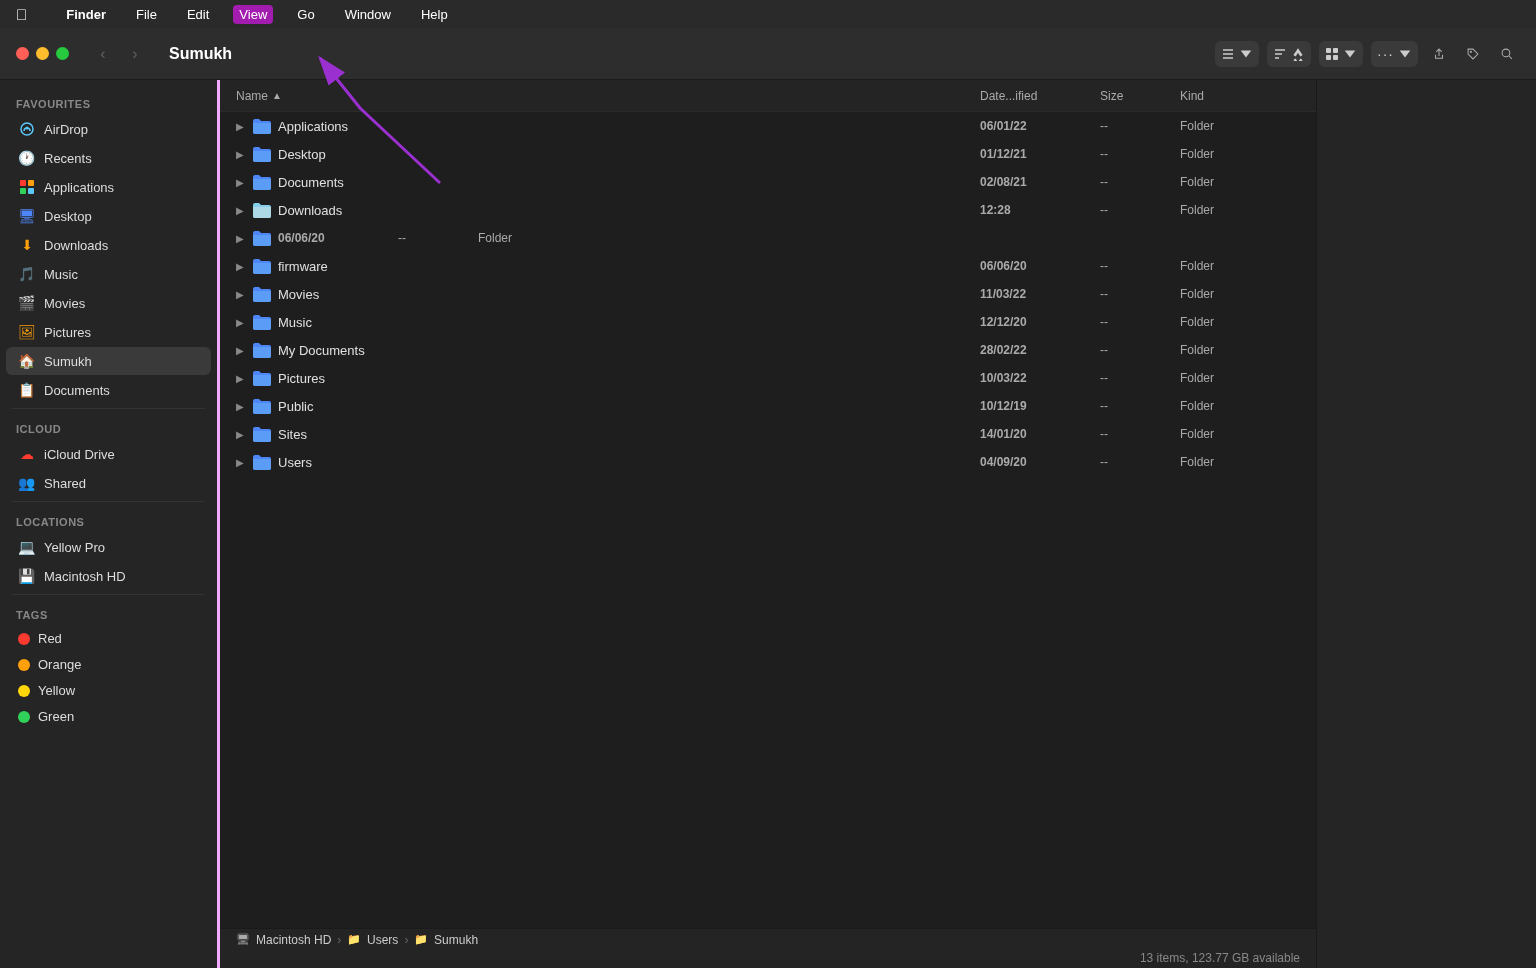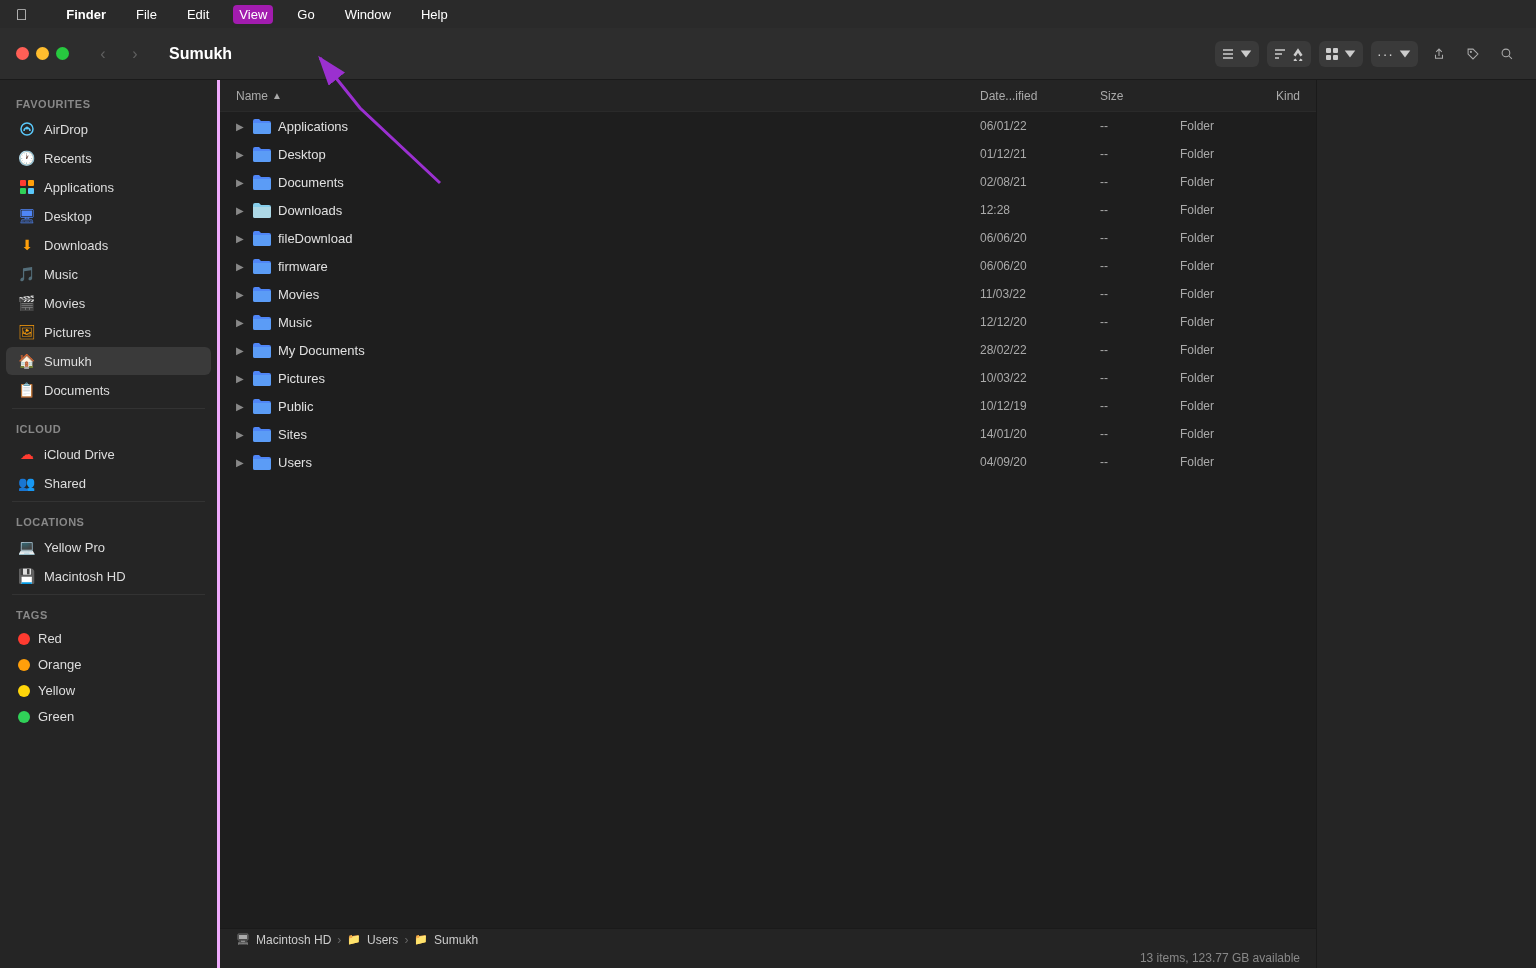--- a/index.html
+++ b/index.html
@@ -206,21 +206,21 @@
       border-bottom: 1px solid #2a2a2a;
       background: #242424;
       font-size: 12px;
       color: #aaa;
       height: 32px;
     }
     .col-name { flex: 1; display: flex; align-items: center; gap: 4px; cursor: pointer; }
     .col-name .sort-arrow { font-size: 10px; }
     .col-date { width: 120px; text-align: left; }
     .col-size { width: 80px; text-align: left; }
-    .col-kind { width: 120px; text-align: right; }
+    .col-kind { width: 120px; text-align: left; }
 
     
     #file-list {
       flex: 1;
       overflow-y: auto;
     }
     #file-list::-webkit-scrollbar { width: 6px; }
     #file-list::-webkit-scrollbar-thumb { background: #444; border-radius: 3px; }
 
     .file-row {
@@ -240,21 +240,21 @@
     .file-row .row-icon {
       width: 20px;
       height: 20px;
       margin-right: 6px;
       font-size: 16px;
       display: flex;
       align-items: center;
       justify-content: center;
     }
     .file-row .row-name { flex: 1; color: #e0e0e0; }
-    .file-row .row-date { width: 120px; color: #aaa; font-size: 12px; }
+    .file-row .row-date { width: 120px; color: #aaa; font-size: 12px; font-weight: bold; }
     .file-row .row-size { width: 80px; color: #aaa; font-size: 12px; }
     .file-row .row-kind { width: 120px; color: #aaa; font-size: 12px; }
 
     
     #preview-pane {
       width: 220px;
       background: #252525;
       border-left: 1px solid #1a1a1a;
       flex-shrink: 0;
     }
@@ -577,21 +577,20 @@
       <div class="row-kind">Folder</div>
     </div>
           <div class="file-row">
       <div class="row-expand">▶</div>
       <div class="row-icon">
         <svg width="18" height="16" viewBox="0 0 18 16">
           <path d="M0 3 Q0 1 2 1 L6 1 L8 3 L16 3 Q18 3 18 5 L18 14 Q18 16 16 16 L2 16 Q0 16 0 14 Z" fill="#4f86f7"></path>
           <path d="M0 5 L18 5 L18 14 Q18 16 16 16 L2 16 Q0 16 0 14 Z" fill="#5b9cf6"></path>
         </svg>
       </div>
-      <div class="row-name">fileDownload</div>
       <div class="row-date">06/06/20</div>
       <div class="row-size">--</div>
       <div class="row-kind">Folder</div>
     </div>
           <div class="file-row">
       <div class="row-expand">▶</div>
       <div class="row-icon">
         <svg width="18" height="16" viewBox="0 0 18 16">
           <path d="M0 3 Q0 1 2 1 L6 1 L8 3 L16 3 Q18 3 18 5 L18 14 Q18 16 16 16 L2 16 Q0 16 0 14 Z" fill="#4f86f7"></path>
           <path d="M0 5 L18 5 L18 14 Q18 16 16 16 L2 16 Q0 16 0 14 Z" fill="#5b9cf6"></path>

